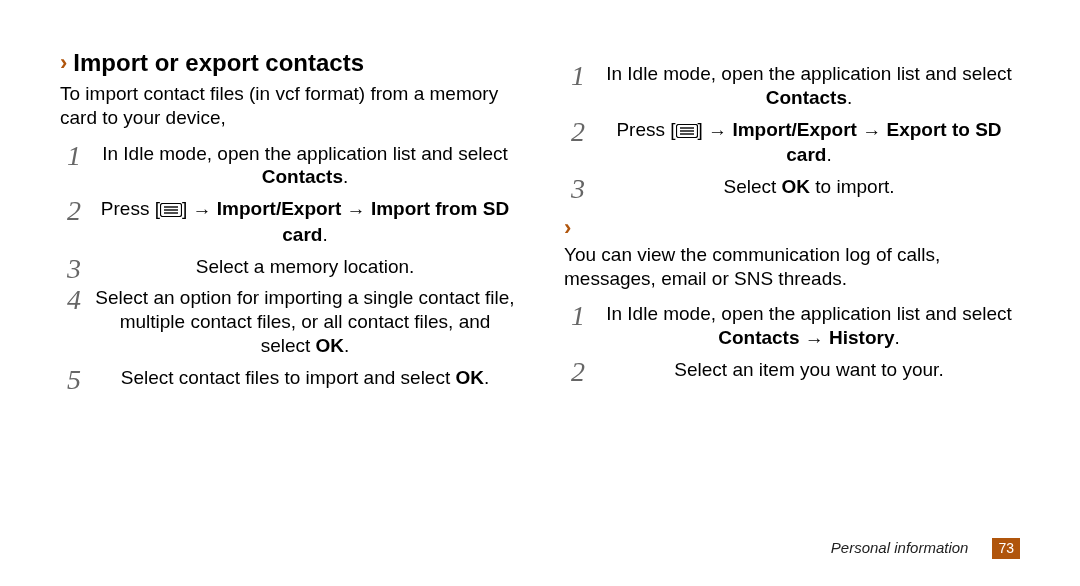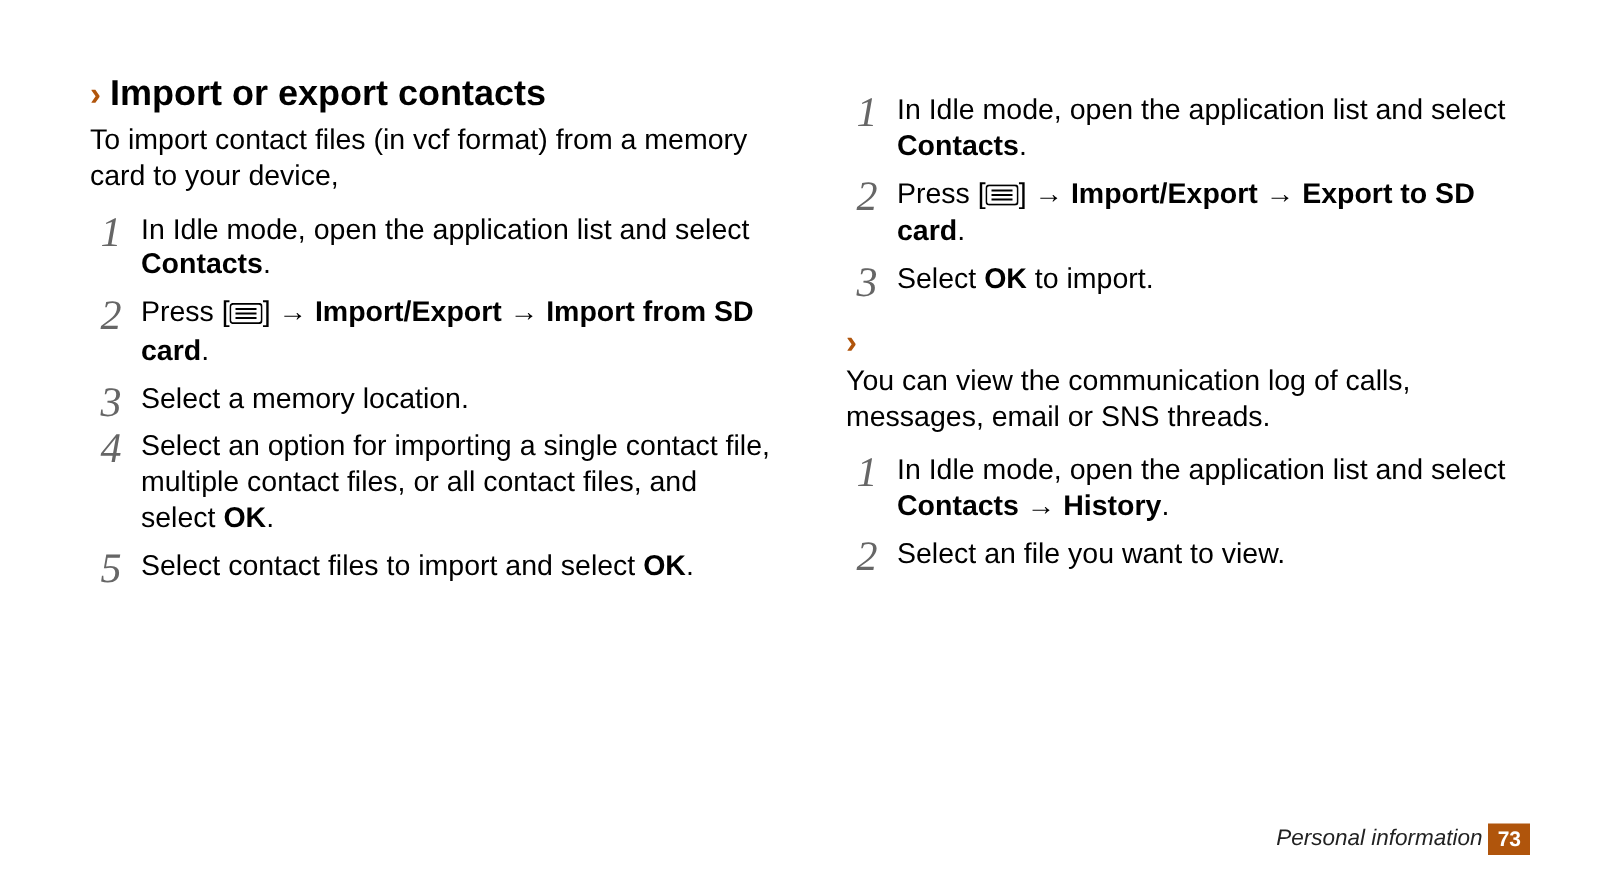--- a/index.html
+++ b/index.html
@@ -41,20 +41,21 @@
     line-height: 1;
   }
   p.intro {
     margin: 0 0 12px 0;
   }
   ol.steps {
     list-style: none;
     margin: 0 0 18px 0;
     padding: 0;
     counter-reset: step;
+    text-align: center;
   }
   ol.steps > li {
     counter-increment: step;
     position: relative;
     padding-left: 34px;
     margin: 8px 0;
   }
   ol.steps > li::before {
     content: counter(step);
     position: absolute;
@@ -72,34 +73,34 @@
     margin-top: 2px;
   }
   b { font-weight: 700; }
   .menu-icon {
     display: inline-block;
     vertical-align: -2px;
   }
   .footer {
     position: absolute;
     right: 60px;
-    bottom: 16px;
+    bottom: 27px;
     font-size: 15px;
     font-style: italic;
     color: #222;
     display: flex;
     align-items: center;
-    gap: 4px;
+    gap: 24px;
   }
   .footer .page-num {
     font-style: normal;
     background: #b0550c;
     color: #fff;
     padding: 2px 6px;
-    font-weight: 700;
+    font-weight: 400;
     font-size: 14px;
   }
   .top-space { height: 6px; }
 </style>
 </head>
 <body>
 
 <div class="page">
 
   <div class="col">
@@ -156,21 +157,21 @@
     <h2 class="section-heading">
       <span class="chevron">›</span>
     </h2>
     <p class="intro">You can view the communication log of calls, messages, email or SNS threads.</p>
 
     <ol class="steps">
       <li>
         <span>In Idle mode, open the application list and select </span><b>Contacts → History</b><span>.</span>
       </li>
       <li>
-        <span>Select an file you want to view.</span>
+        <span>Select an item you want to your.</span>
       </li>
     </ol>
   </div>
 
   <div class="footer">
     <span>Personal information</span>
     <span class="page-num">73</span>
   </div>
 </div>
 

